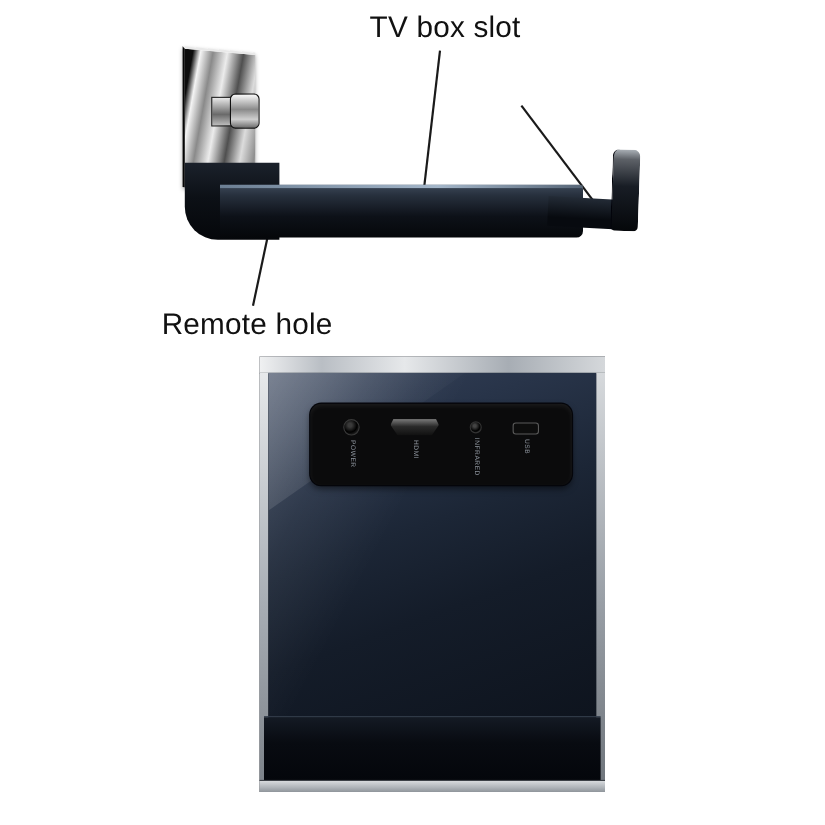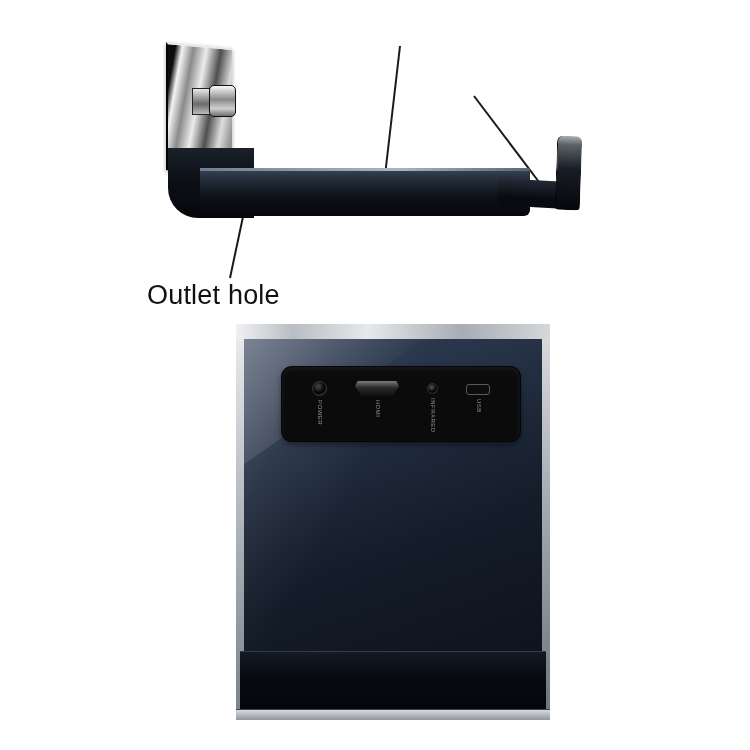--- a/index.html
+++ b/index.html
@@ -131,21 +131,22 @@
     position:absolute;left:0;right:0;bottom:0;height:10px;
     background:linear-gradient(180deg,#d7dadd,#aeb3b8 60%,#8f959b);
     border-top:1px solid #3c4147;
   }
 </style>
 </head>
 <body>
 
 <div class="canvas">
 
-  <div class="annotation" id="ann-outlet">Outlet hole</div>
+  <div class="annotation" id="ann-tvbox">TV box slot</div>
+  <div class="annotation" id="ann-outlet">Remote hole</div>
 
   <svg class="pointer-svg" width="750" height="750">
     <line x1="400" y1="46" x2="384" y2="184" stroke="#1a1a1a" stroke-width="2"></line>
     <line x1="474" y1="96" x2="542" y2="186" stroke="#1a1a1a" stroke-width="2"></line>
     <line x1="230" y1="278" x2="244" y2="212" stroke="#1a1a1a" stroke-width="2"></line>
   </svg>
 
   <div class="bracket">
     <div class="mount-plate"></div>
     <div class="knob-nut"></div>

